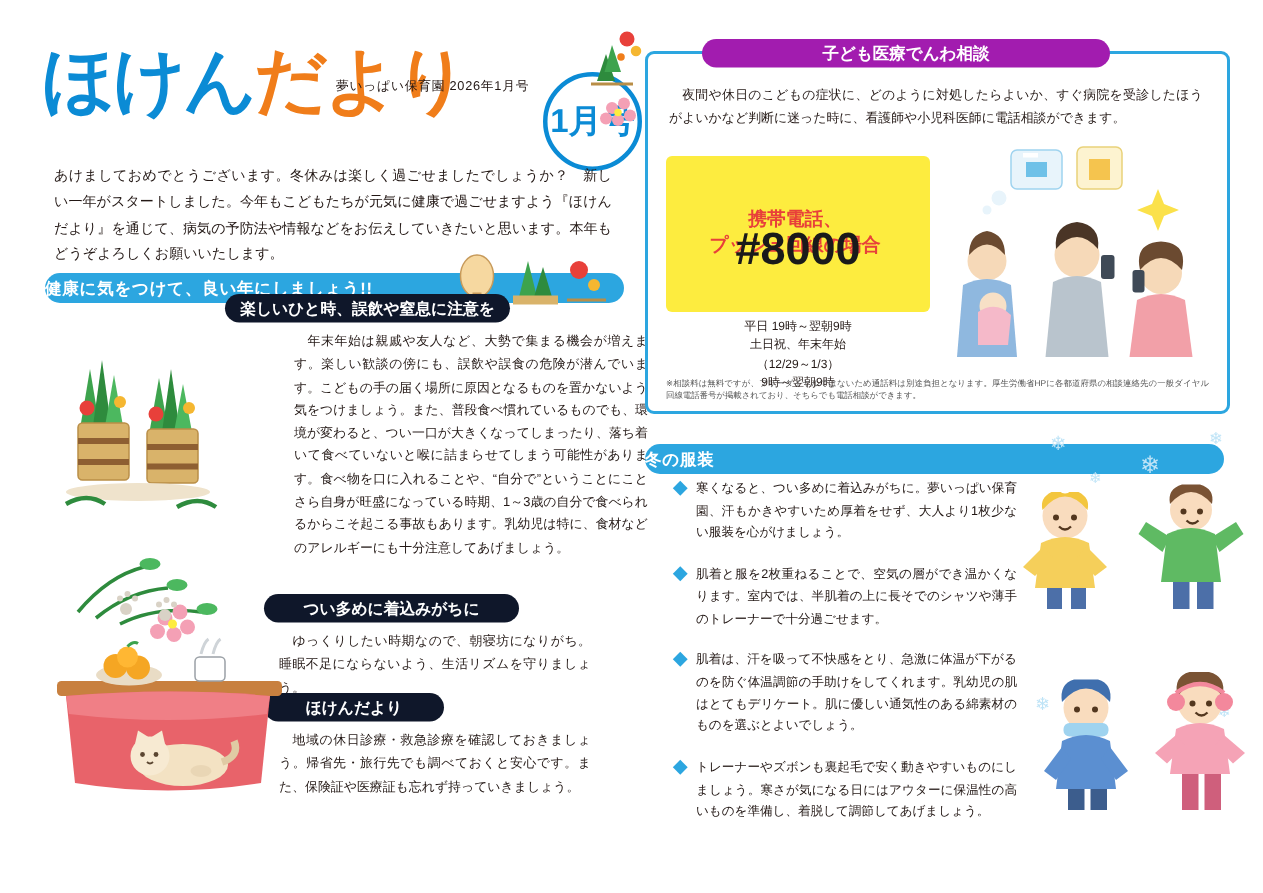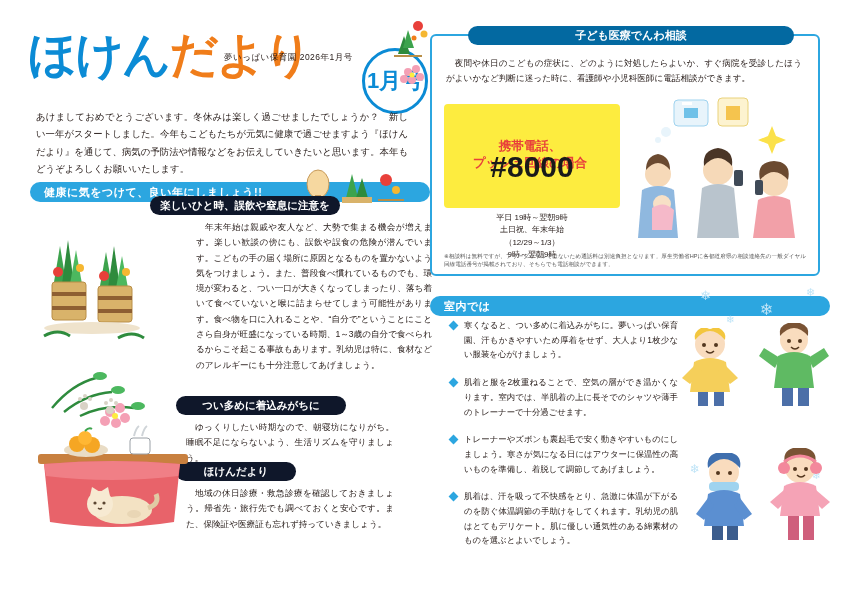--- a/index.html
+++ b/index.html
@@ -40,21 +40,21 @@
     font-size:9.4px;line-height:1.85;color:#231815;
     text-align:justify;
   }
 
   
   .sec-head{
     position:absolute;
     height:20px;border-radius:10px;
     background:#2ca6e0;color:#fff;
     font-size:11px;font-weight:bold;
-    display:flex;align-items:center;padding-left:14px;
+    display:flex;align-items:center;
     letter-spacing:0.5px;
   }
   .sec-head.left{left:30px;top:182px;width:386px;}
 
   .pill{
     position:absolute;height:19px;border-radius:10px;
     background:#0f172a;color:#fff;font-size:10.5px;font-weight:bold;
     display:flex;align-items:center;justify-content:center;
   }
   .pill.p1{left:150px;top:196px;width:190px;}
@@ -68,22 +68,22 @@
   .t1{left:160px;top:220px;width:236px;margin-left:36px;}
   .t2{left:186px;top:420px;width:208px;}
   .t3{left:186px;top:486px;width:208px;}
 
   
   .panel{
     position:absolute;left:430px;top:34px;width:386px;height:238px;
     border:2px solid #2ca6e0;border-radius:6px;background:#fff;
   }
   .panel-title{
-    position:absolute;left:468px;top:26px;width:326px;height:19px;
-    border-radius:10px;background:#0369a1;color:#fff;
+    position:absolute;left:468px;top:26px;width:272px;height:19px;
+    border-radius:10px;background:#a21caf;color:#fff;
     font-size:11px;font-weight:bold;
     display:flex;align-items:center;justify-content:center;
   }
   .panel-lead{
     position:absolute;left:446px;top:56px;width:356px;
     font-size:8.6px;line-height:1.75;text-align:justify;
   }
   .yellow-box{
     position:absolute;left:444px;top:104px;width:176px;height:104px;
     background:#fdec3f;border-radius:4px;
@@ -314,34 +314,34 @@
 
       <circle cx="152" cy="86" r="14" fill="#f6d9b8"></circle>
       <path d="M138 84 q14 -16 28 0 q4 -18 -14 -19 q-18 1 -14 19" fill="#6b4a30"></path>
       <path d="M136 104 q16 -8 32 0 l5 38 h-42 z" fill="#f2a0a8"></path>
       <rect x="133" y="84" width="8" height="15" rx="2" fill="#3f4a57"></rect>
 
       <rect x="60" y="6" width="10" height="3" fill="#ffffff"></rect>
     </g>
   </svg>
 
-  <div class="sec-head right">室内では</div>
+  <div class="sec-head right">冬の服装</div>
 
   <div class="snow" style="left:700px;top:288px;">❄</div>
   <div class="snow" style="left:760px;top:300px;font-size:16px;">❄</div>
   <div class="snow" style="left:806px;top:286px;font-size:11px;">❄</div>
   <div class="snow" style="left:726px;top:314px;font-size:10px;">❄</div>
   <div class="snow" style="left:690px;top:462px;font-size:12px;">❄</div>
   <div class="snow" style="left:812px;top:470px;font-size:10px;">❄</div>
 
   <div class="bullet-list">
     <div class="bullet">寒くなると、つい多めに着込みがちに。夢いっぱい保育園、汗もかきやすいため厚着をせず、大人より1枚少ない服装を心がけましょう。</div>
     <div class="bullet">肌着と服を2枚重ねることで、空気の層ができ温かくなります。室内では、半肌着の上に長そでのシャツや薄手のトレーナーで十分過ごせます。</div>
+    <div class="bullet">肌着は、汗を吸って不快感をとり、急激に体温が下がるのを防ぐ体温調節の手助けをしてくれます。乳幼児の肌はとてもデリケート。肌に優しい通気性のある綿素材のものを選ぶとよいでしょう。</div>
     <div class="bullet">トレーナーやズボンも裏起毛で安く動きやすいものにしましょう。寒さが気になる日にはアウターに保温性の高いものを準備し、着脱して調節してあげましょう。</div>
-    <div class="bullet">肌着は、汗を吸って不快感をとり、急激に体温が下がるのを防ぐ体温調節の手助けをしてくれます。乳幼児の肌はとてもデリケート。肌に優しい通気性のある綿素材のものを選ぶとよいでしょう。</div>
   </div>
 
   <svg class="ill" style="left:676px;top:318px;" width="72" height="90">
     <g>
       <circle cx="34" cy="26" r="15" fill="#f9dcbe"></circle>
       <path d="M19 22 q15 -18 30 0 q2 -8 -6 -12 h-18 q-8 4 -6 12" fill="#f3c63e"></path>
       <circle cx="34" cy="6" r="5" fill="#ffffff"></circle>
       <circle cx="28" cy="27" r="2" fill="#53371f"></circle>
         <circle cx="40" cy="27" r="2" fill="#53371f"></circle>
       <path d="M30 33 q4 4 8 0" stroke="#53371f" stroke-width="1.5" fill="none"></path>

